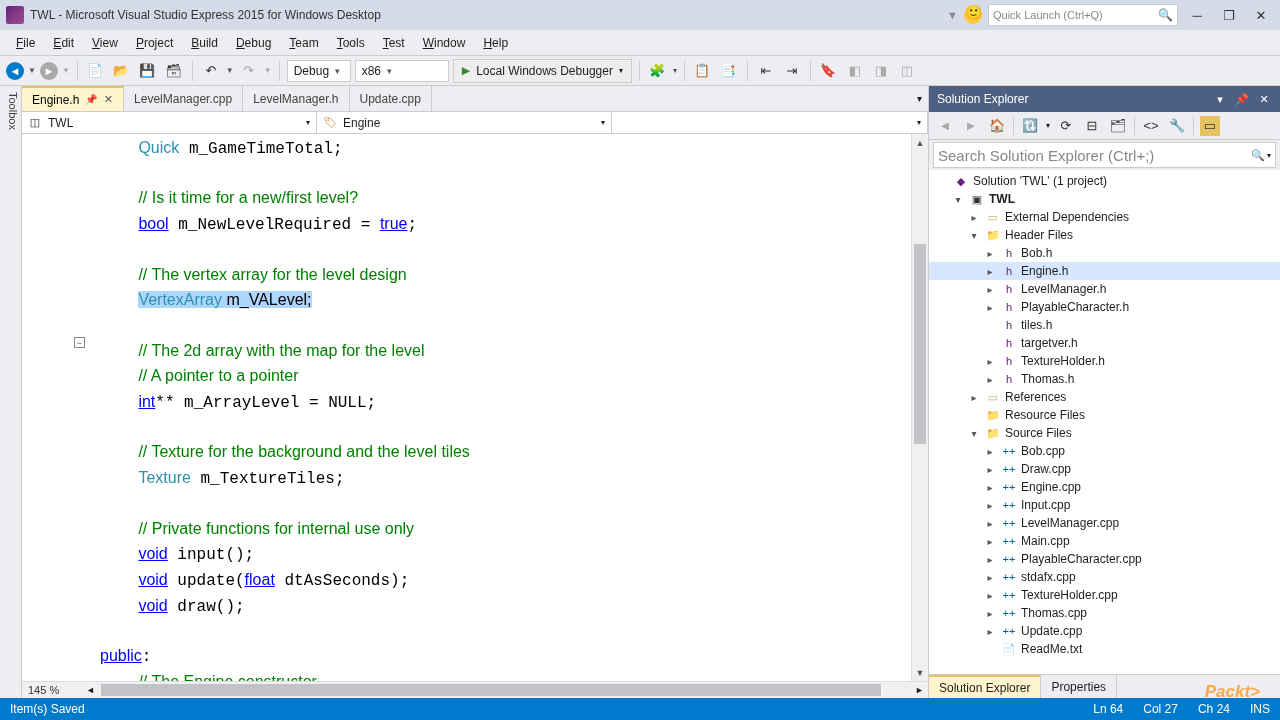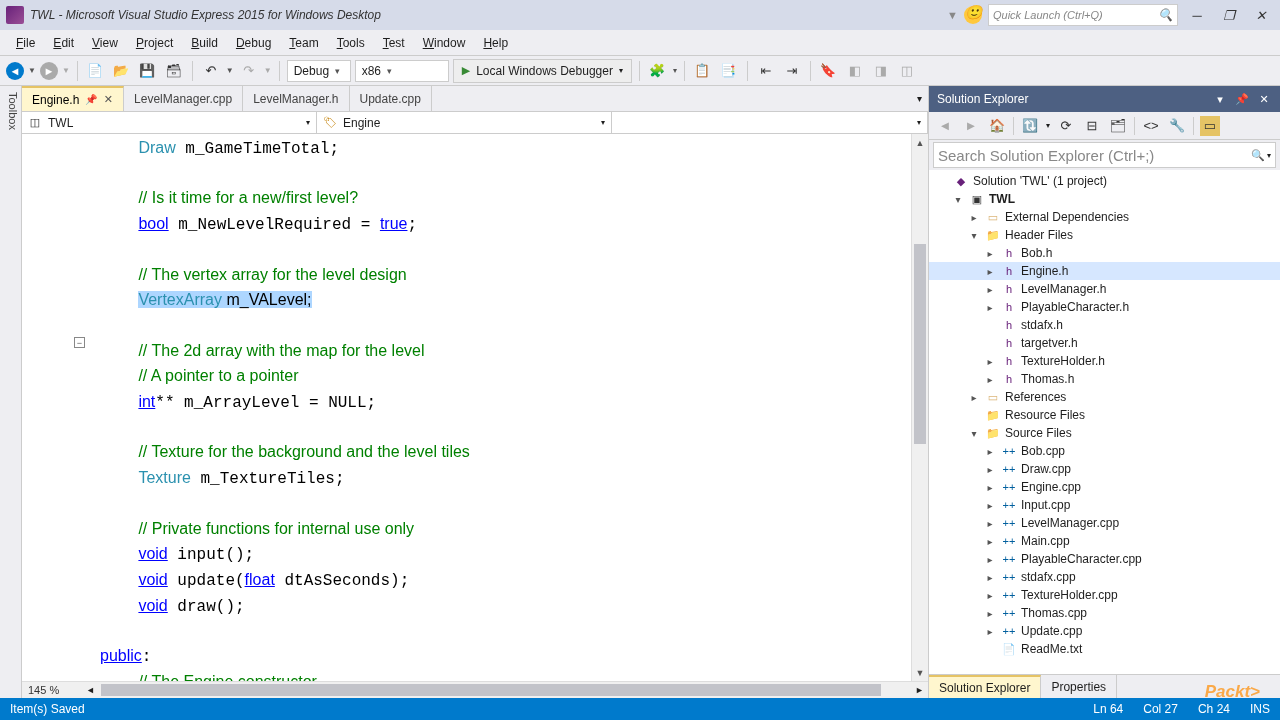--- a/index.html
+++ b/index.html
@@ -1,17 +1,17 @@
 <!DOCTYPE html>
 <html><head>
 <meta charset="utf-8">
 <style>
 * { margin: 0; padding: 0; box-sizing: border-box; font-family: "Segoe UI", Tahoma, sans-serif; }
 body { width: 1280px; height: 720px; overflow: hidden; background: #eeeef2; font-size: 12px; color: #1e1e1e; display: flex; flex-direction: column; }
-.titlebar { height: 30px; background: #d6dbe9; display: flex; align-items: center; padding: 0 6px; gap: 6px; font-style: italic; }
+.titlebar { height: 30px; background: #d6dbe9; display: flex; align-items: center; padding: 0 6px; gap: 6px; }
 .titlebar .vs-icon { width: 18px; height: 18px; background: linear-gradient(135deg,#68217a,#9b4f96); border-radius: 2px; }
 .titlebar .title { flex: 0 0 auto; font-size: 12px; color: #333; }
 .titlebar .spacer { flex: 1; }
 .titlebar .smiley { width: 18px; height: 18px; background: #ffc83d; border-radius: 50%; position: relative; }
 .titlebar .smiley::before { content: "🙂"; position: absolute; font-size: 14px; left: 1px; top: -2px; }
 .titlebar .quick-launch { width: 190px; height: 22px; background: #fff; border: 1px solid #ccc; display: flex; align-items: center; padding: 0 4px; gap: 4px; }
 .titlebar .ql-text { color: #888; flex: 1; font-size: 11px; }
 .titlebar .ql-icon { color: #555; font-size: 12px; }
 .titlebar .win-btn { width: 26px; height: 22px; display: flex; align-items: center; justify-content: center; color: #333; font-size: 13px; }
 .menubar { height: 26px; background: #eeeef2; display: flex; align-items: center; padding: 0 8px; gap: 2px; border-bottom: 1px solid #ccc; }
@@ -201,21 +201,21 @@
         <span style="flex:1"></span>
           <span style="font-size:8px;">▾</span>
       </div>
     </div>
     <div class="code-wrap">
       <div class="gutter"></div>
       <div class="change-bar"></div>
       <div class="fold-col">
         <div class="fold-box" style="top:203px;">−</div>
       </div>
-      <div class="code" id="code">    <span class="kw-type">Draw</span> m_GameTimeTotal;
+      <div class="code" id="code">    <span class="kw-type">Quick</span> m_GameTimeTotal;
     
     <span class="comment">// Is it time for a new/first level?</span>
     <span class="kw">bool</span> m_NewLevelRequired = <span class="kw">true</span>;
     
     <span class="comment">// The vertex array for the level design</span>
     <span class="kw-type sel">VertexArray</span><span class="sel"> m_VALevel;</span>
     
     <span class="comment">// The 2d array with the map for the level</span>
     <span class="comment">// A pointer to a pointer</span>
     <span class="kw">int</span>** m_ArrayLevel = NULL;
@@ -313,21 +313,21 @@
           <span>LevelManager.h</span>
         </div>
         <div class="tree-row" style="padding-left: 54px;">
           <span class="tw">▸</span>
           <span class="tree-icon icn-h">h</span>
           <span>PlayableCharacter.h</span>
         </div>
         <div class="tree-row" style="padding-left: 54px;">
           <span class="tw"></span>
           <span class="tree-icon icn-h">h</span>
-          <span>stdafx.h</span>
+          <span>tiles.h</span>
         </div>
         <div class="tree-row" style="padding-left: 54px;">
           <span class="tw"></span>
           <span class="tree-icon icn-h">h</span>
           <span>targetver.h</span>
         </div>
         <div class="tree-row" style="padding-left: 54px;">
           <span class="tw">▸</span>
           <span class="tree-icon icn-h">h</span>
           <span>TextureHolder.h</span>

